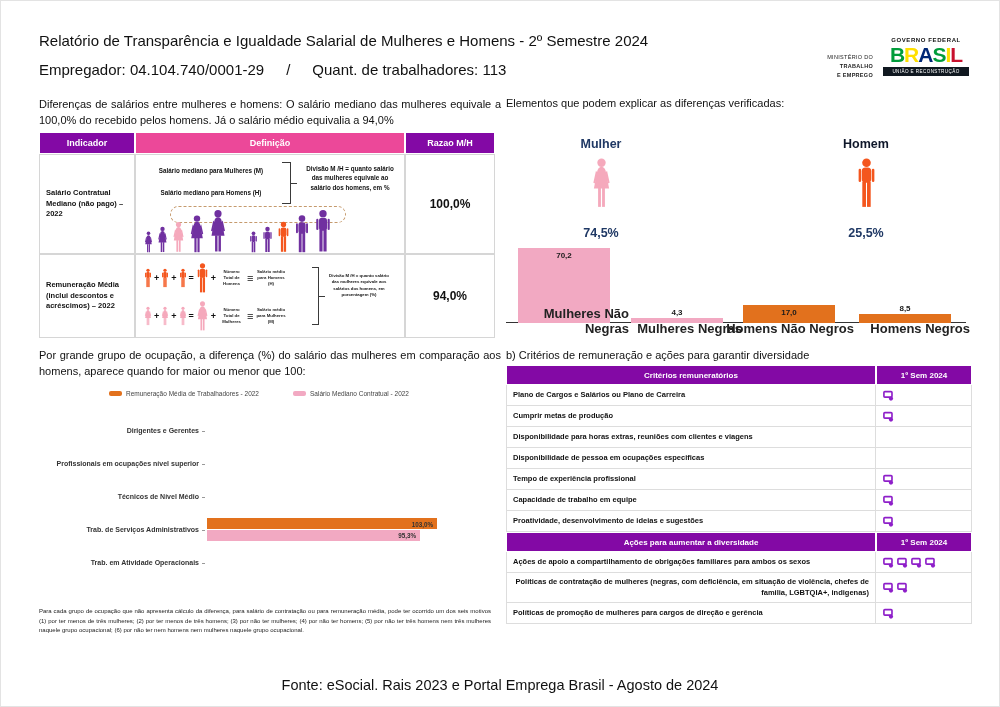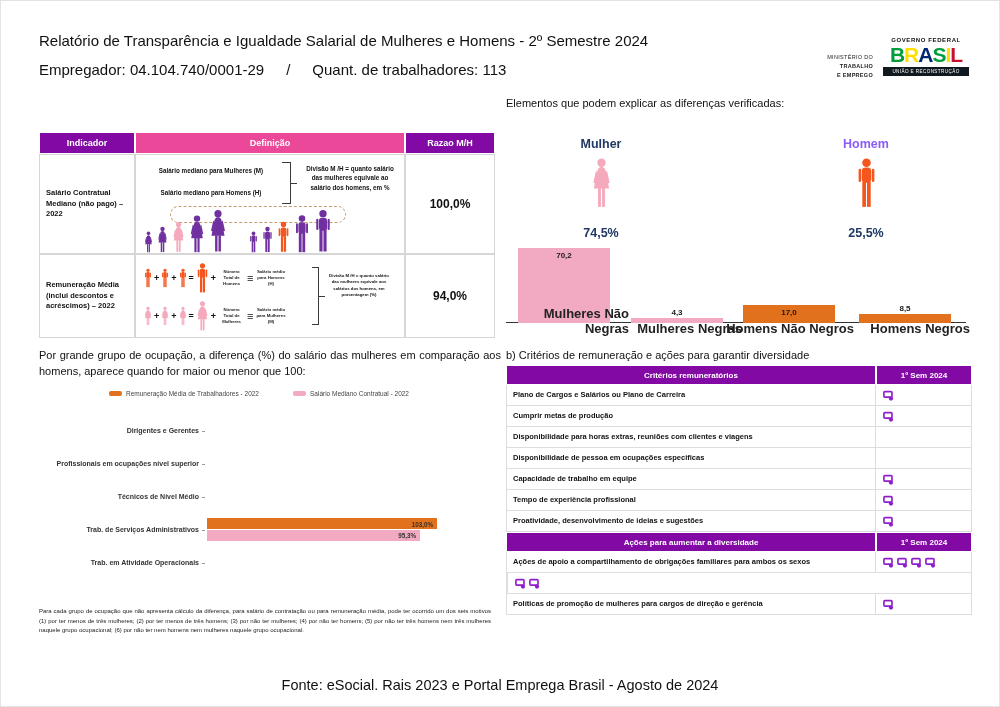--- a/index.html
+++ b/index.html
@@ -112,20 +112,21 @@
     <div>MINISTÉRIO DO</div>
     <div class="b">TRABALHO</div>
     <div class="b">E EMPREGO</div>
   </div>
   <div class="gov">
     <div class="gov-top">GOVERNO FEDERAL</div>
     <div class="gov-brand" id="brasil-logo"><span style="color: rgb(0, 156, 59);">B</span><span style="color: rgb(255, 223, 0);">R</span><span style="color: rgb(0, 39, 118);">A</span><span style="color: rgb(0, 156, 59);">S</span><span style="color: rgb(255, 223, 0);">I</span><span style="color: rgb(200, 16, 46);">L</span></div>
     <div class="gov-bottom">UNIÃO E RECONSTRUÇÃO</div>
   </div>
 
+  <div class="intro">Diferenças de salários entre mulheres e homens: O salário mediano das mulheres equivale a 100,0% do recebido pelos homens. Já o salário médio equivalia a 94,0%</div>
 
   <div class="itable">
     <div class="cell hcell" style="left: 0px; top: 0px; width: 96px; height: 22px; background: rgb(131, 9, 165);">Indicador</div>
     <div class="cell hcell" style="left: 96px; top: 0px; width: 270px; height: 22px; background: #ec4899;">Definição</div>
     <div class="cell hcell" style="left: 366px; top: 0px; width: 90px; height: 22px; background: rgb(131, 9, 165);">Razao M/H</div>
 
     <div class="cell indcell" style="left:0;top:22px;width:96px;height:100px;">Salário Contratual Mediano (não pago) – 2022</div>
     <div class="cell defcell" style="left:96px;top:22px;width:270px;height:100px;">
       <div class="mini-label" style="left:8px;top:11px;width:134px;">Salário mediano para Mulheres (M)</div>
       <div class="mini-label" style="left:8px;top:33px;width:134px;">Salário mediano para Homens (H)</div>
@@ -377,21 +378,21 @@
           <circle cx="20" cy="9" r="8" fill="#F5A9BC"></circle>
       <path d="M20 17 C14 17 12.5 22 11.5 27 L5.5 58 L34.5 58 L28.5 27 C27.5 22 26 17 20 17 Z" fill="#F5A9BC"></path>
       <path d="M9.5 24 L4.5 47 L8 48.5 L13 29 Z" fill="#F5A9BC"></path>
       <path d="M30.5 24 L35.5 47 L32 48.5 L27 29 Z" fill="#F5A9BC"></path>
       <rect x="13.5" y="57" width="5.4" height="36" fill="#F5A9BC"></rect>
       <rect x="21.1" y="57" width="5.4" height="36" fill="#F5A9BC"></rect>
         </svg></div>
     <div class="gpct" style="color: rgb(31, 56, 100);">74,5%</div>
   </div>
   <div class="gender" style="left:810px;top:136px;">
-    <div class="glabel" style="color: #8b5cf6;">Homem</div>
+    <div class="glabel" style="color: #0f172a;">Homem</div>
     <div class="gicon" id="male-icon"><svg viewBox="0 0 40 95" width="21" height="50">
           <circle cx="20" cy="9" r="8.2" fill="#F4561E"></circle>
       <rect x="11" y="18" width="18" height="29" rx="7" fill="#F4561E"></rect>
       <rect x="5" y="20.5" width="4.8" height="25" rx="2.4" fill="#F4561E"></rect>
       <rect x="30.2" y="20.5" width="4.8" height="25" rx="2.4" fill="#F4561E"></rect>
       <rect x="12" y="45" width="7" height="48" fill="#F4561E"></rect>
       <rect x="21" y="45" width="7" height="48" fill="#F4561E"></rect>
         </svg></div>
     <div class="gpct" style="color: rgb(31, 56, 100);">25,5%</div>
   </div>
@@ -438,30 +439,30 @@
       </div>
       <div class="crit-row">
         <div class="c1">Disponibilidade para horas extras, reuniões com clientes e viagens</div>
                  <div class="c2"></div>
       </div>
       <div class="crit-row">
         <div class="c1">Disponibilidade de pessoa em ocupações especificas</div>
                  <div class="c2"></div>
       </div>
       <div class="crit-row">
+        <div class="c1">Tempo de experiência profissional</div>
+                 <div class="c2">
+          <svg viewBox="0 0 12 12" width="11" height="11">
+    <rect x="1" y="1.7" width="8.8" height="6" rx="1" fill="none" stroke="#8E1FC9" stroke-width="1.8"></rect>
+    <circle cx="8.7" cy="9.4" r="2.3" fill="#8E1FC9"></circle>
+          </svg>
+        </div>
+      </div>
+      <div class="crit-row">
         <div class="c1">Capacidade de trabalho em equipe</div>
-                 <div class="c2">
-          <svg viewBox="0 0 12 12" width="11" height="11">
-    <rect x="1" y="1.7" width="8.8" height="6" rx="1" fill="none" stroke="#8E1FC9" stroke-width="1.8"></rect>
-    <circle cx="8.7" cy="9.4" r="2.3" fill="#8E1FC9"></circle>
-          </svg>
-        </div>
-      </div>
-      <div class="crit-row">
-        <div class="c1">Tempo de experiência profissional</div>
                  <div class="c2">
           <svg viewBox="0 0 12 12" width="11" height="11">
     <rect x="1" y="1.7" width="8.8" height="6" rx="1" fill="none" stroke="#8E1FC9" stroke-width="1.8"></rect>
     <circle cx="8.7" cy="9.4" r="2.3" fill="#8E1FC9"></circle>
           </svg>
         </div>
       </div>
       <div class="crit-row">
         <div class="c1">Proatividade, desenvolvimento de ideias e sugestões</div>
                  <div class="c2">
@@ -490,20 +491,21 @@
     <rect x="1" y="1.7" width="8.8" height="6" rx="1" fill="none" stroke="#8E1FC9" stroke-width="1.8"></rect>
     <circle cx="8.7" cy="9.4" r="2.3" fill="#8E1FC9"></circle>
           </svg>
           <svg viewBox="0 0 12 12" width="11" height="11">
     <rect x="1" y="1.7" width="8.8" height="6" rx="1" fill="none" stroke="#8E1FC9" stroke-width="1.8"></rect>
     <circle cx="8.7" cy="9.4" r="2.3" fill="#8E1FC9"></circle>
           </svg>
         </div>
       </div>
       <div class="crit-row">
+        <div class="c1">Políticas de contratação de mulheres (negras, com deficiência, em situação de violência, chefes de familia, LGBTQIA+, indigenas)</div>
                  <div class="c2">
           <svg viewBox="0 0 12 12" width="11" height="11">
     <rect x="1" y="1.7" width="8.8" height="6" rx="1" fill="none" stroke="#8E1FC9" stroke-width="1.8"></rect>
     <circle cx="8.7" cy="9.4" r="2.3" fill="#8E1FC9"></circle>
           </svg>
           <svg viewBox="0 0 12 12" width="11" height="11">
     <rect x="1" y="1.7" width="8.8" height="6" rx="1" fill="none" stroke="#8E1FC9" stroke-width="1.8"></rect>
     <circle cx="8.7" cy="9.4" r="2.3" fill="#8E1FC9"></circle>
           </svg>
         </div>

